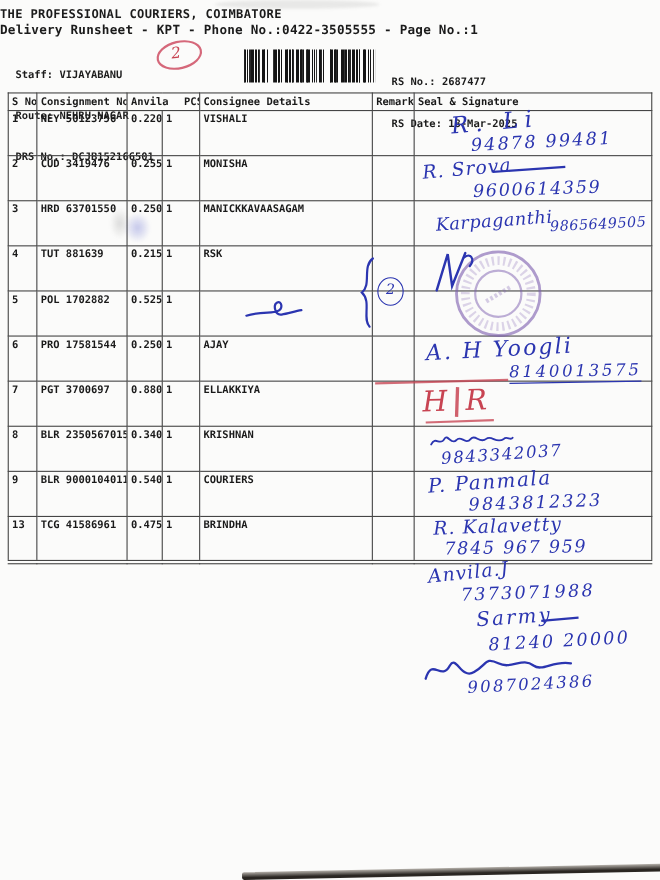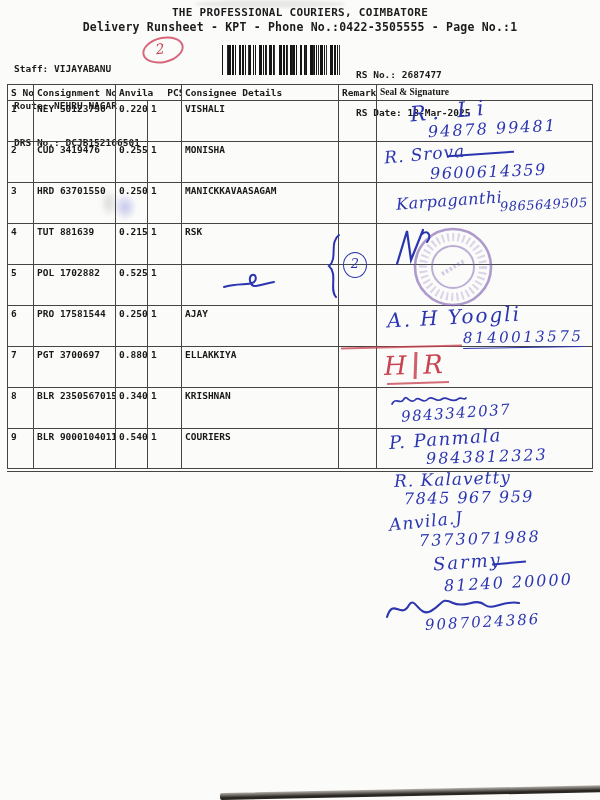--- a/index.html
+++ b/index.html
@@ -8,21 +8,21 @@
     --blue:#2b35b0;
     --red:#c84452;
     --purple:#7e5fb0;
   }
   html,body{margin:0;padding:0;background:#e8e8e8;}
   .page{
     position:relative;width:600px;height:800px;margin:0 auto;
     background:#fbfbfa;overflow:hidden;
     font-family:"DejaVu Sans Mono", monospace;color:var(--ink);
   }
-  .center-line{position:absolute;left:0;width:100%;text-align:center;font-weight:bold;white-space:nowrap;}
+  .center-line{position:absolute;left:0;width:100%;font-weight:bold;white-space:nowrap;}
   .doc-title{top:6px;font-size:11px;letter-spacing:.3px;}
   .doc-subtitle{top:20px;font-size:11.5px;letter-spacing:.2px;}
   .info-left{position:absolute;left:14px;top:39px;font-size:9.5px;font-weight:bold;line-height:12.2px;white-space:pre;}
   .info-right{position:absolute;left:356px;top:44px;font-size:9.5px;font-weight:bold;line-height:12.6px;white-space:pre;}
   .barcode{
     position:absolute;left:222px;top:45px;width:119px;height:30px;
     background-image:
       repeating-linear-gradient(90deg,#141414 0 1.5px,transparent 1.5px 2.6px,#141414 2.6px 3.4px,transparent 3.4px 6.4px,#141414 6.4px 9px,transparent 9px 10.2px),
       repeating-linear-gradient(90deg,rgba(15,15,15,.85) 0 1px,transparent 1px 4.6px,rgba(15,15,15,.9) 4.6px 6px,transparent 6px 13px);
   }
@@ -42,21 +42,21 @@
     border-collapse:collapse;table-layout:fixed;
     font-size:9.5px;font-weight:bold;color:#191919;padding-left:44px;
   }
   table.runsheet th,table.runsheet td{
     border:1.5px solid var(--line);padding:2px 0 0 3px;
     vertical-align:top;text-align:left;overflow:hidden;white-space:nowrap;
   }
   table.runsheet tr.hdr{height:16px;}
   table.runsheet tr.row{height:41px;}
   table.runsheet{border-bottom:4px double var(--line);}
-  th.seal{text-align:center;font-family:Liberation Serif, serif;}
+  th.seal{text-align:center;}
   td.pcs{padding-left:11px;border-left:1px solid #6a6a6a !important;}
   th.wpcs span.pcs-h{padding-left:14px;}
   
   .hw{
     position:absolute;font-family:"DejaVu Serif",serif;font-style:italic;
     color:var(--blue);white-space:nowrap;line-height:1;letter-spacing:1px;
   }
   .ink-svg{position:absolute;}
   .circ2{
     position:absolute;left:343px;top:252px;width:22px;height:24px;
@@ -199,20 +199,29 @@
     </tr>
     <tr class="row">
       <td>9</td>
       <td>BLR 9000104011</td>
       <td>0.540</td>
       <td class="pcs">1</td>
       <td>COURIERS</td>
       <td></td>
       <td></td>
     </tr>
+    <tr class="row">
+      <td>13</td>
+      <td>TCG 41586961</td>
+      <td>0.475</td>
+      <td class="pcs">1</td>
+      <td>BRINDHA</td>
+      <td></td>
+      <td></td>
+    </tr>
   </tbody>
     </table>
 
   <div class="smudge" style="left:112px;top:192px;width:26px;height:30px;background:radial-gradient(rgba(70,80,200,.3),transparent 65%);"></div>
   <div class="smudge" style="left:98px;top:186px;width:22px;height:34px;background:radial-gradient(rgba(110,110,110,.22),transparent 60%);"></div>
 
   <div class="hw" style="left:410px;top:101px;font-size:21px;transform:rotate(-5deg);letter-spacing:6px;">R. Li</div>
   <div class="hw" style="left:428px;top:121px;font-size:16px;transform:rotate(-3deg);letter-spacing:2px;">94878 99481</div>
 
   <div class="hw" style="left:384px;top:146px;font-size:17px;transform:rotate(-5deg);letter-spacing:1px;">R. Srova</div>

